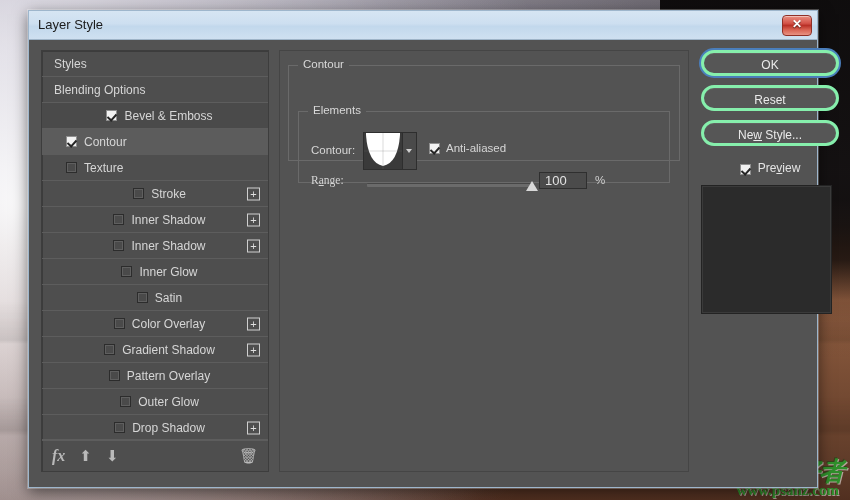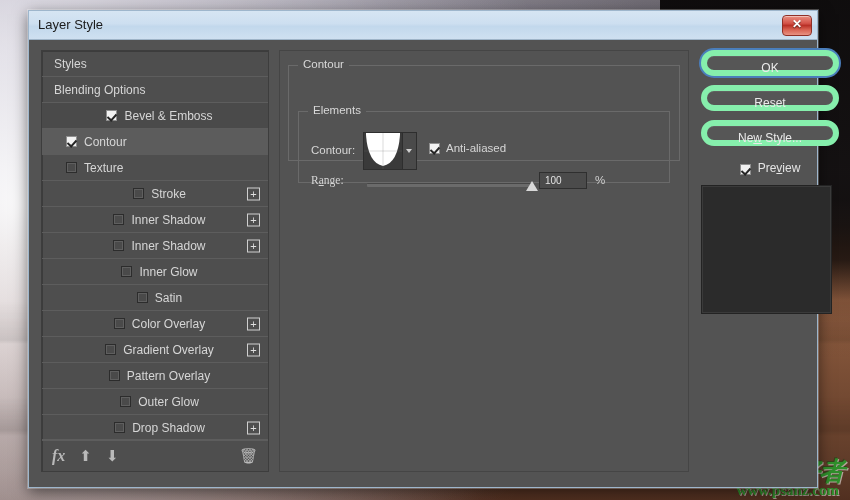--- a/index.html
+++ b/index.html
@@ -329,21 +329,21 @@
     transform: translateX(-6px);
   }
   #range-value {
     position: absolute;
     left: 240px; top: 60px;
     width: 48px; height: 17px;
     background: #4b4b4b;
     border: 1px solid #2f2f2f;
     box-sizing: border-box;
     color: #e2e2e2;
-    font-size: 10px;
+    font-size: 13px;
     line-height: 15px;
     padding-left: 5px;
     cursor: text;
   }
   #range-unit {
     position: absolute;
     left: 296px; top: 62px;
     font-size: 11.5px;
     color: #d0d0d0;
   }
@@ -353,21 +353,21 @@
     position: absolute;
     left: 672px; top: 10px;
     width: 108px;
   }
   .pbtn {
     position: relative;
     width: 138px; height: 26px;
     margin-bottom: 9px;
     border-radius: 13px;
     background: #565656;
-    border: 6px solid #86efac;
+    border: 3px solid #86efac;
     box-shadow: inset 0 1px 0 rgba(255,255,255,.07);
     color: #eaeaea;
     font-size: 12px;
     line-height: 24px;
     text-align: center;
     cursor: pointer;
     box-sizing: border-box;
   }
   .pbtn.focused {
     box-shadow: 0 0 0 2px #4a7ebb, inset 0 1px 0 rgba(255,255,255,.08);
@@ -464,21 +464,21 @@
             <span class="cb"></span>
             <span class="style-label">Satin</span>
           </div>
           <div class="style-row effect-row">
             <span class="cb"></span>
             <span class="style-label">Color Overlay</span>
             <span class="plus-btn">+</span>
           </div>
           <div class="style-row effect-row">
             <span class="cb"></span>
-            <span class="style-label">Gradient Overlay</span>
+            <span class="style-label">Gradient Shadow</span>
             <span class="plus-btn">+</span>
           </div>
           <div class="style-row effect-row">
             <span class="cb"></span>
             <span class="style-label">Pattern Overlay</span>
           </div>
           <div class="style-row effect-row">
             <span class="cb"></span>
             <span class="style-label">Outer Glow</span>
           </div>

